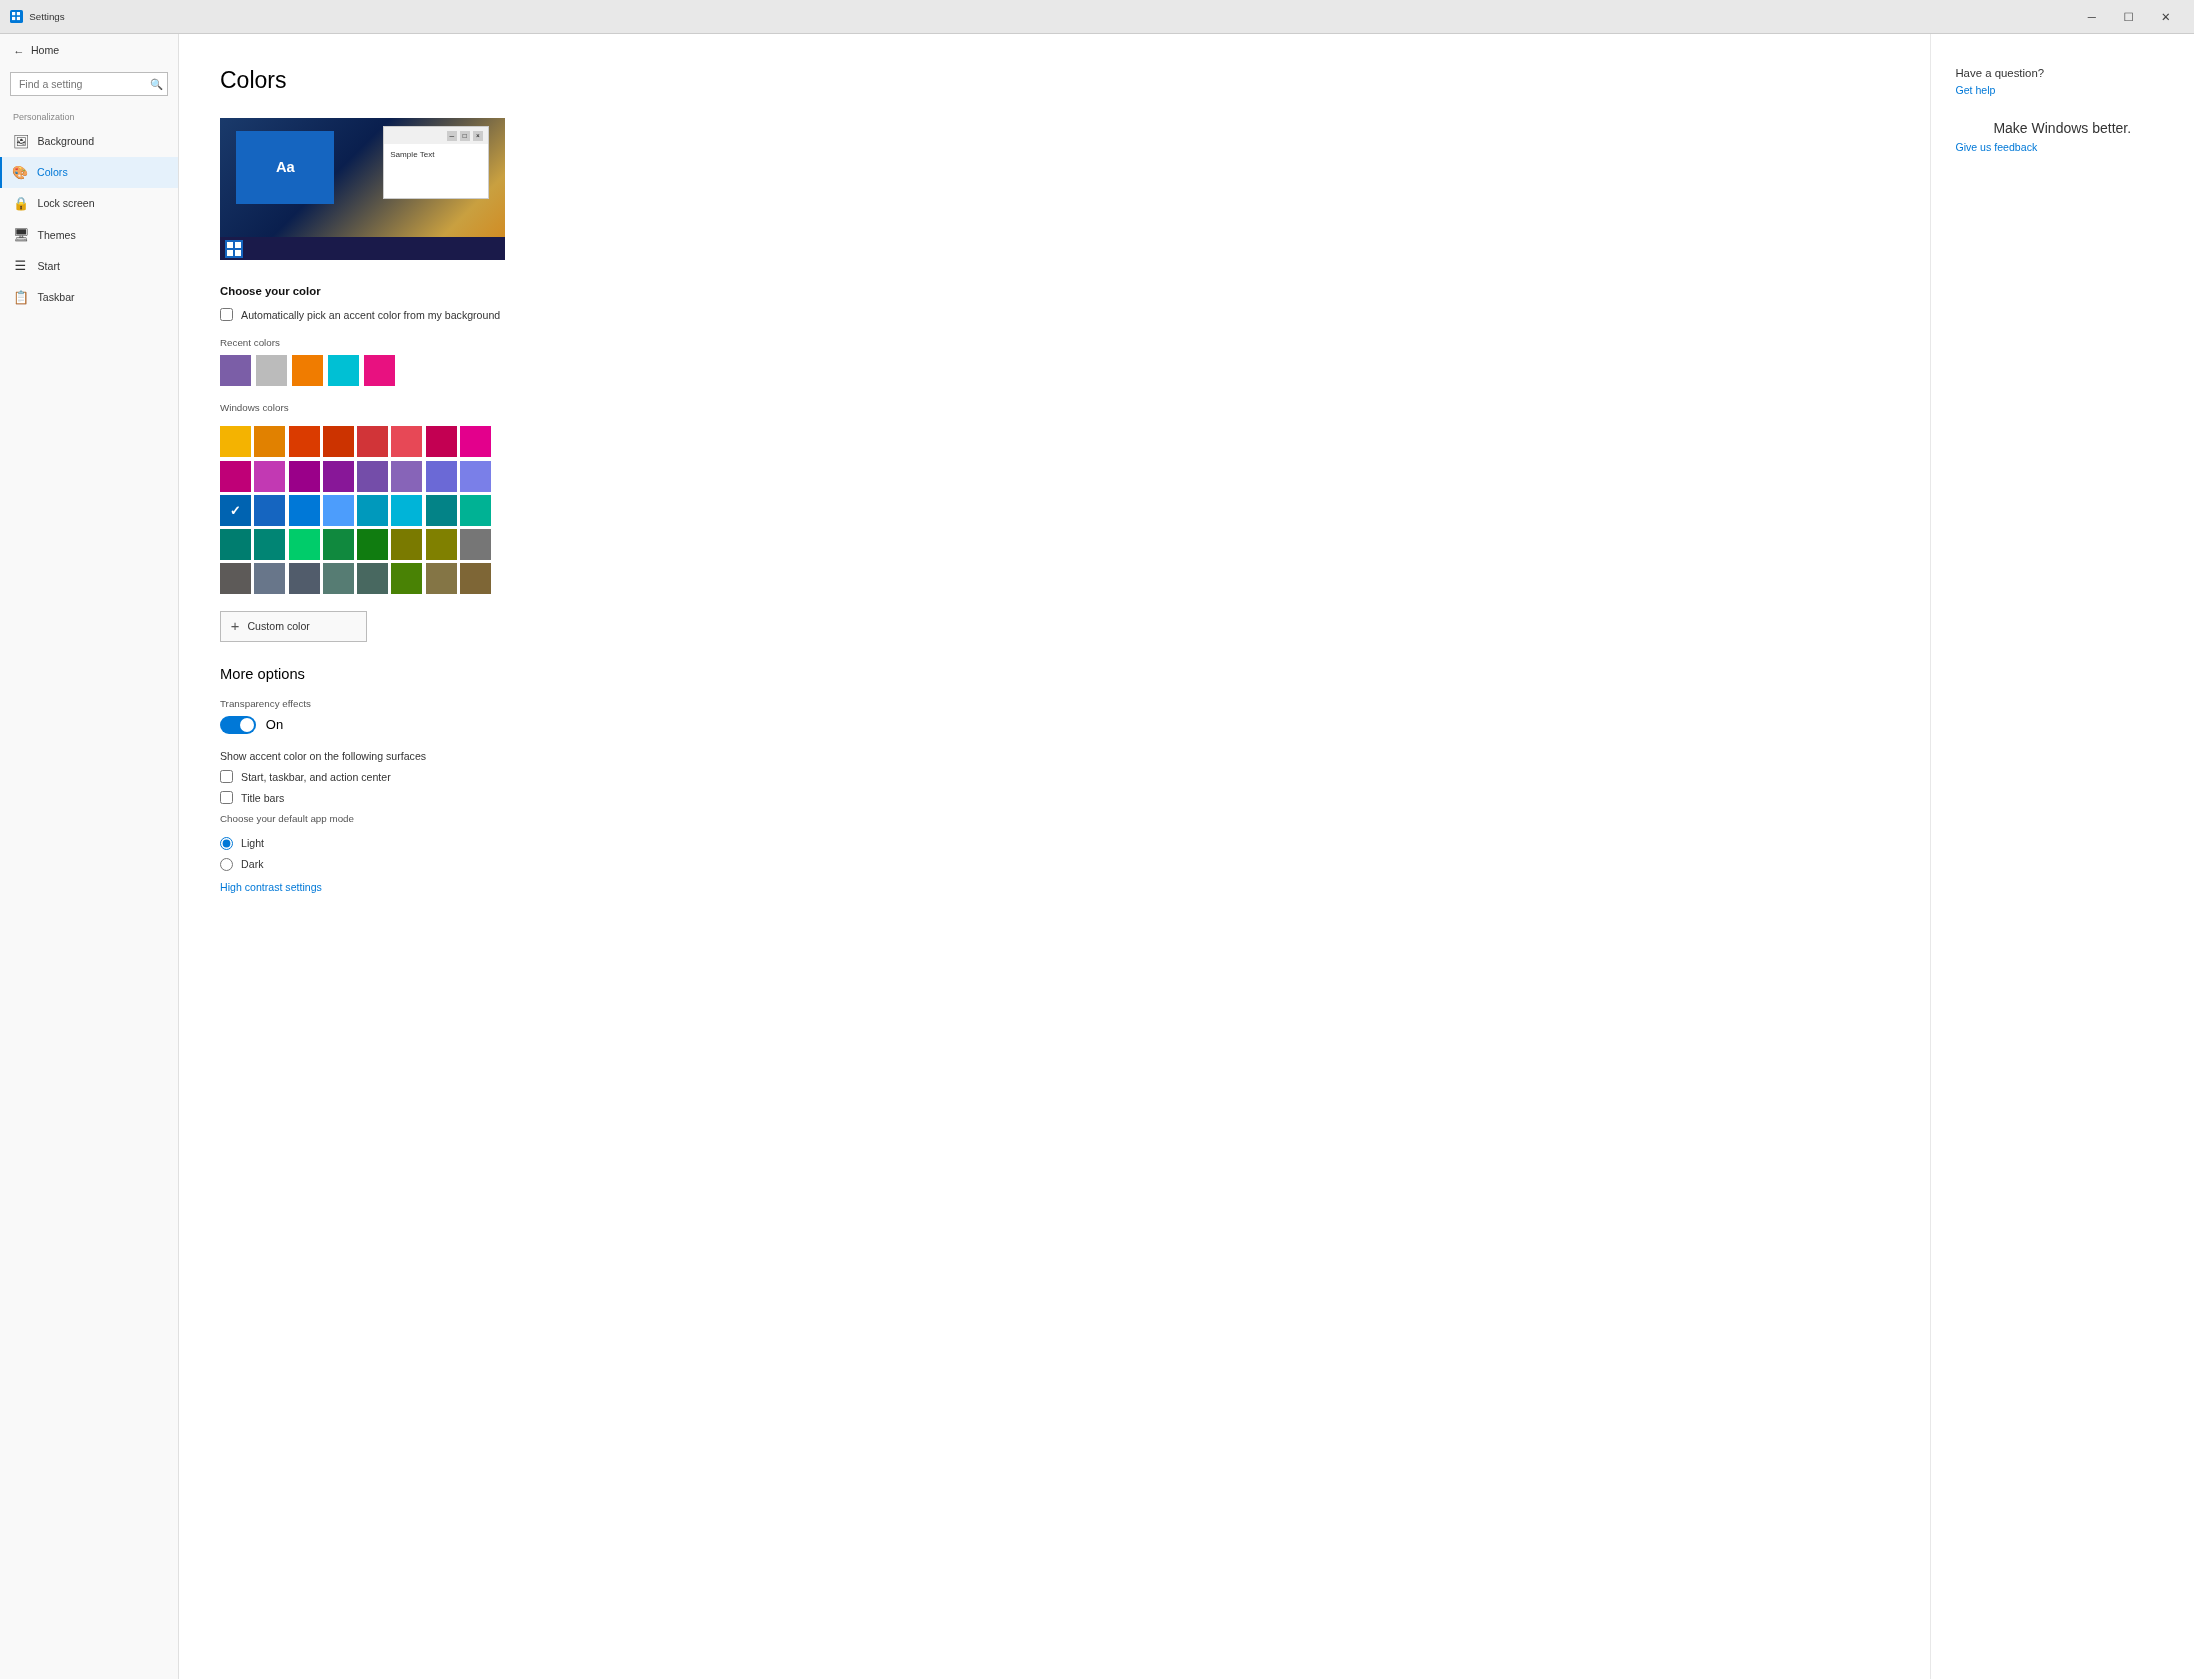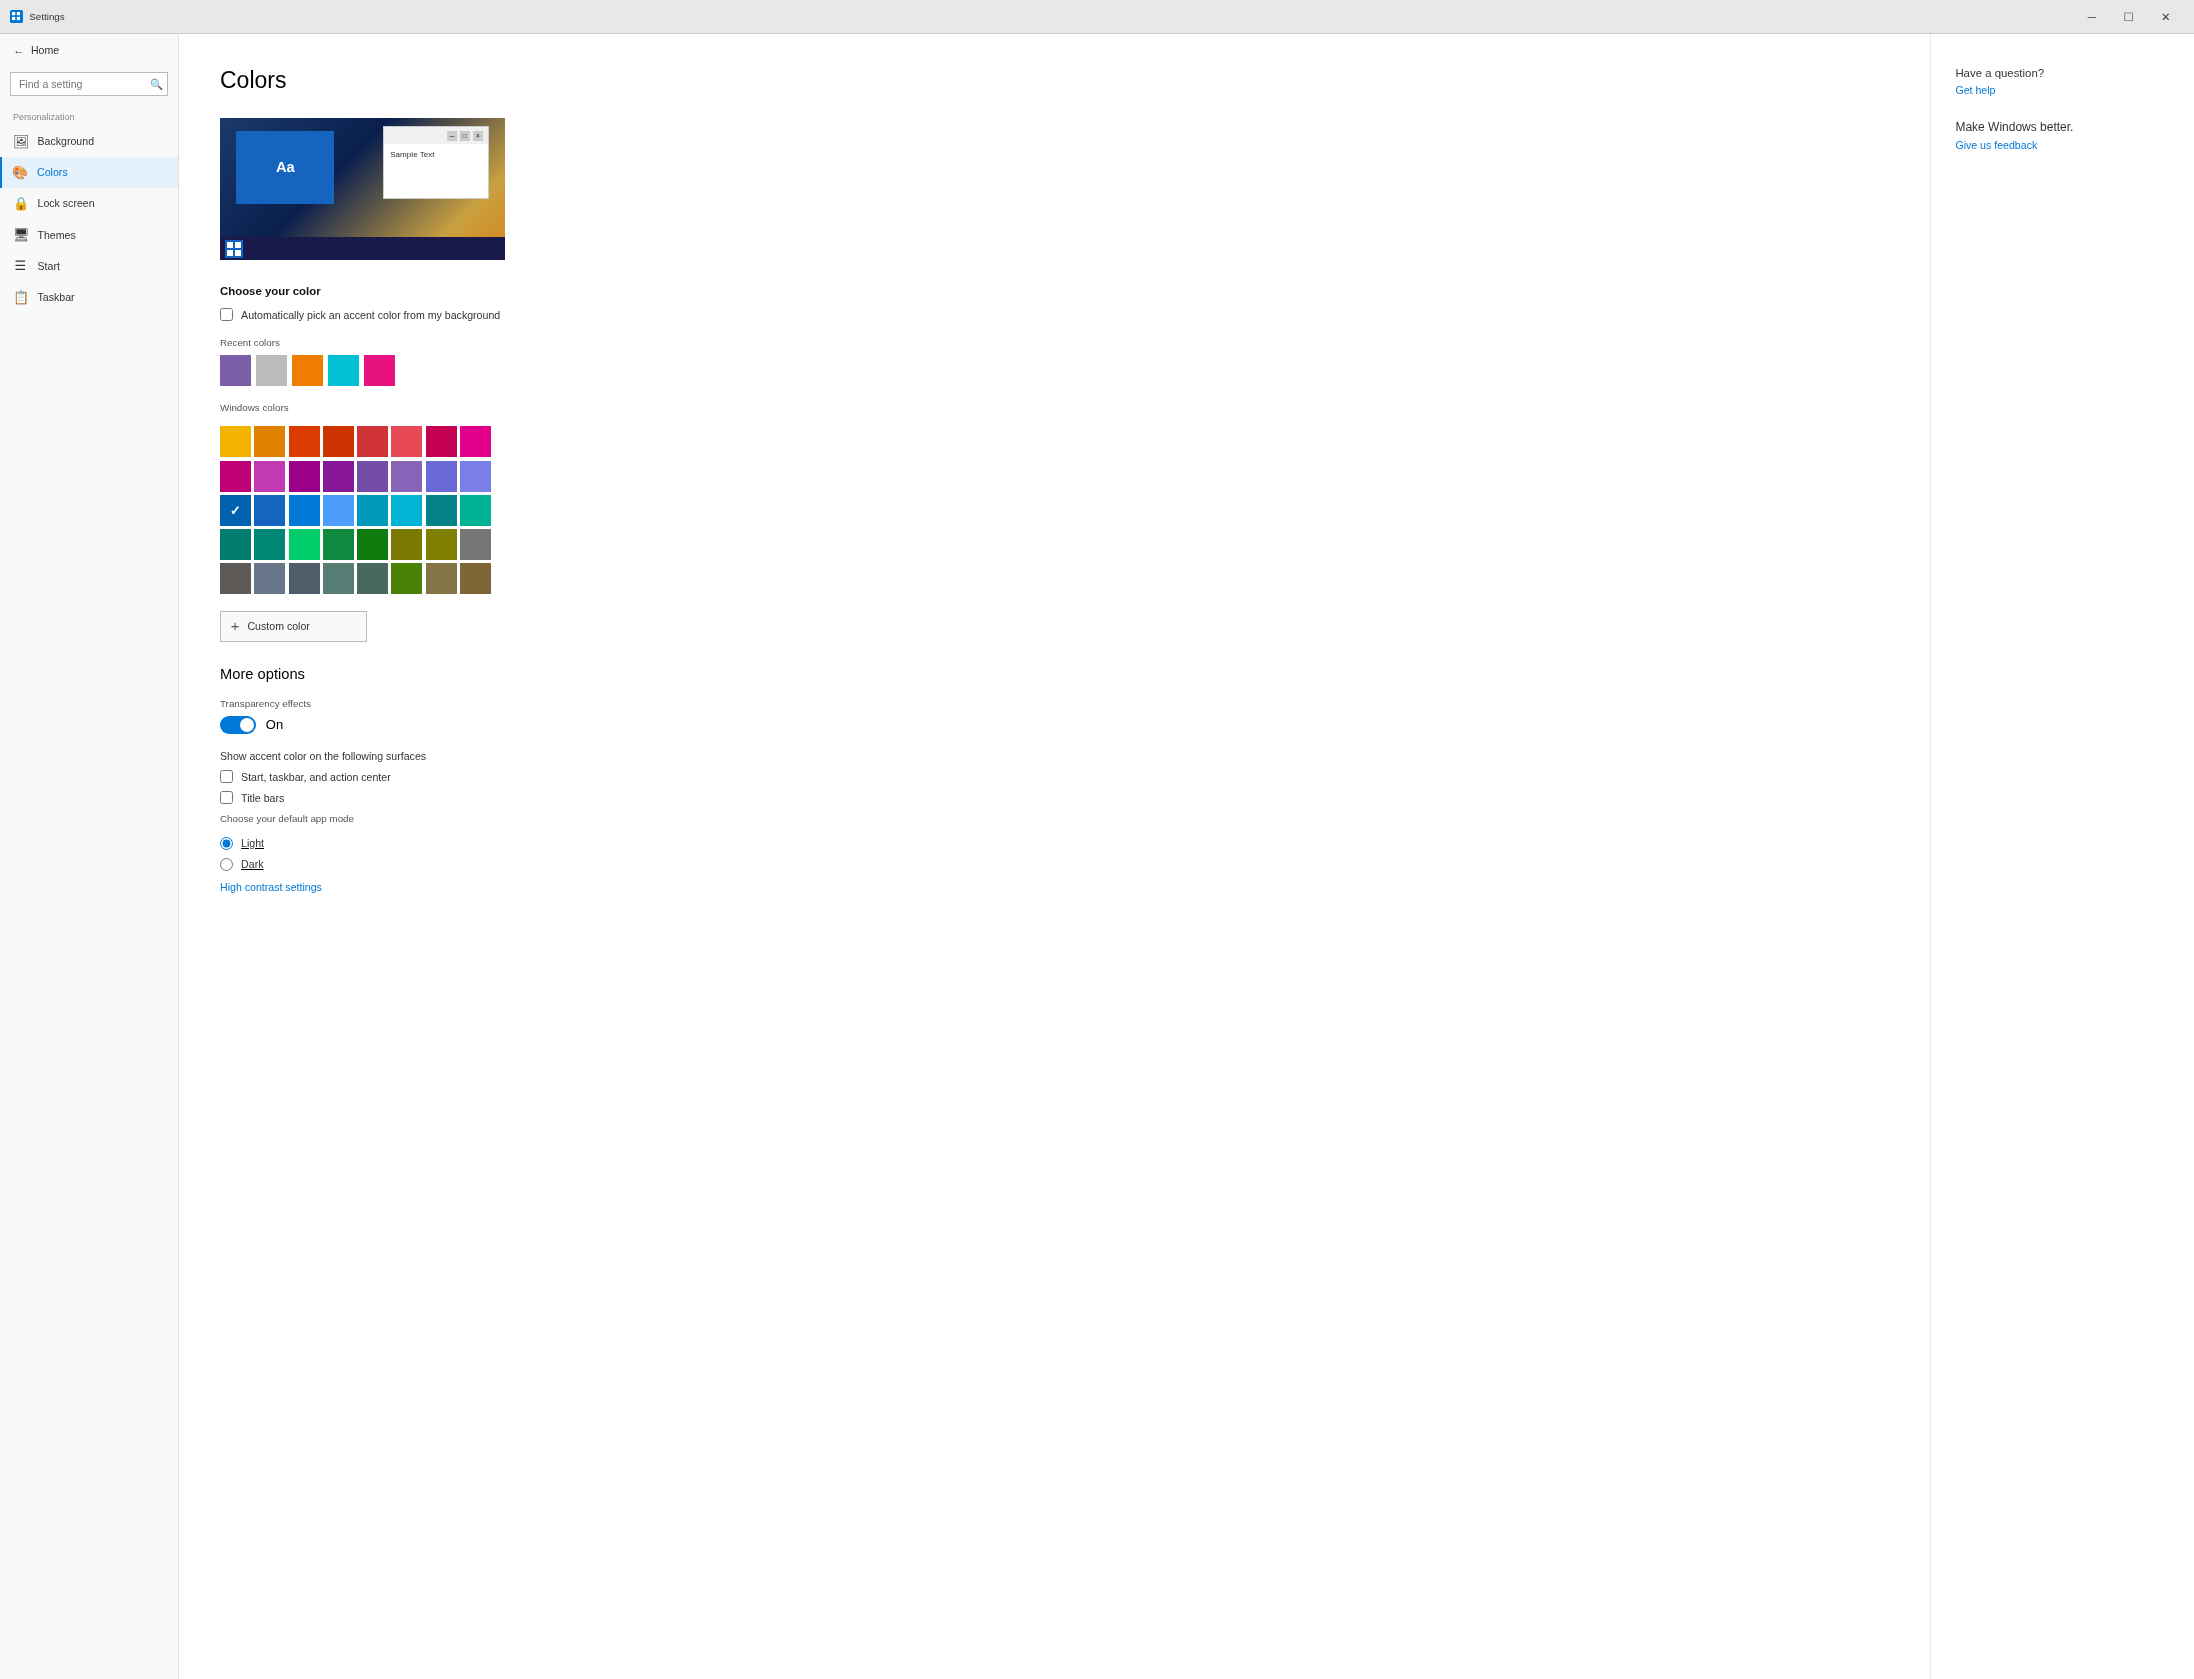--- a/index.html
+++ b/index.html
@@ -205,21 +205,21 @@
 
     .subsurface-title { font-size: 10.6px; color: #333; margin-bottom: 8.1px; }
 
     .checkbox-item {
       display: flex; align-items: center; gap: 8.1px;
       margin-bottom: 8.1px;
     }
     .checkbox-item input[type=checkbox] { width: 13px; height: 13px; cursor: pointer; }
     .checkbox-item label { font-size: 10.6px; color: #333; cursor: pointer; }
 
-    .radio-group { margin-bottom: 2px; text-decoration: underline; }
+    .radio-group { margin-bottom: 2px; }
     .radio-item {
       display: flex; align-items: center; gap: 8.1px;
       margin-bottom: 8.1px;
     }
     .radio-item input[type=radio] { width: 13px; height: 13px; cursor: pointer; accent-color: #0078d7; }
     .radio-item label { font-size: 10.6px; color: #333; cursor: pointer; }
 
     .link-text {
       color: #0078d7;
       cursor: pointer;
@@ -230,21 +230,21 @@
     
     .right-panel {
       width: 264px;
       padding: 33px 24.4px;
       background: #fff;
       border-left: 0.8px solid #e8e8e8;
       flex-shrink: 0;
     }
     .right-panel .question { font-size: 11.4px; color: #333; font-weight: 400; margin-bottom: 4.9px; }
     .right-panel .help-link { color: #0078d7; font-size: 10.6px; cursor: pointer; display: block; margin-bottom: 24.4px; }
-    .right-panel .make-better { font-size: 12px; color: #333; margin-bottom: 4.9px; }
+    .right-panel .make-better { font-size: 14px; color: #333; margin-bottom: 4.9px; margin-left: 38px; }
     .right-panel .feedback-link { color: #0078d7; font-size: 10.6px; cursor: pointer; display: block; }
 
     .section-gap { margin-bottom: 13px; }
   </style>
 </head>
 <body>
 
 <div class="titlebar">
   <div class="titlebar-icon">
     <svg width="8.1" height="8.1" viewBox="0 0 10 10">

